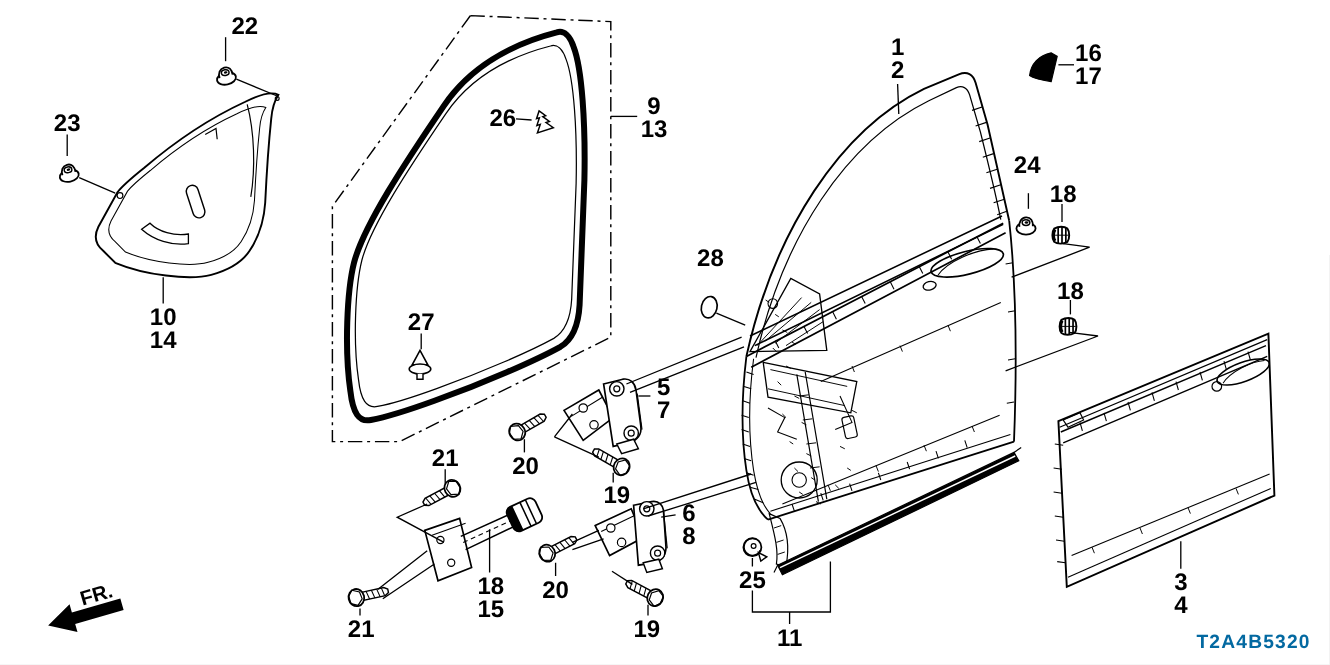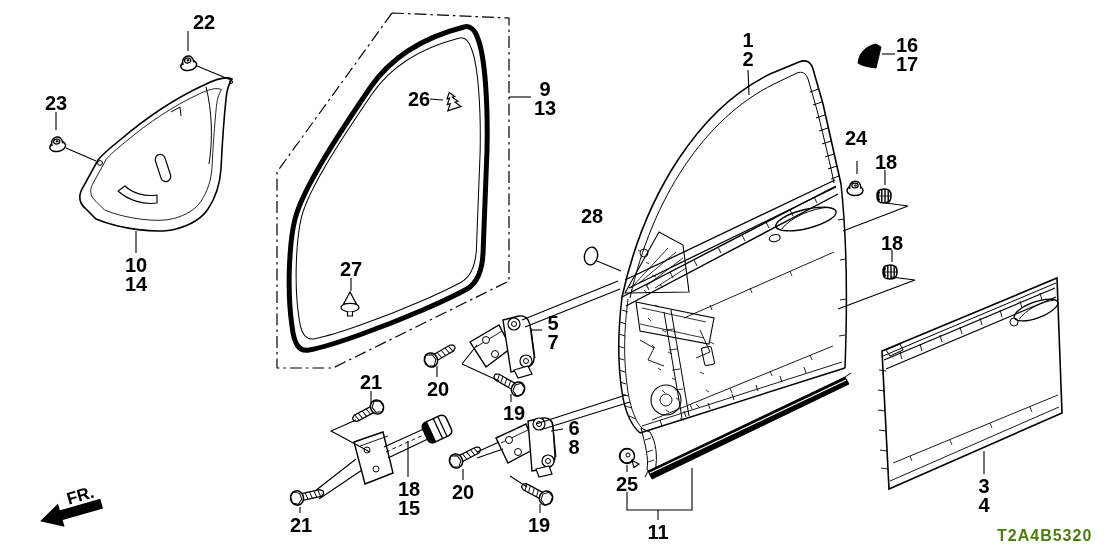--- a/index.html
+++ b/index.html
@@ -1,21 +1,21 @@
 <!DOCTYPE html>
 <html><head>
 <meta charset="utf-8">
 <style>
   html,body{margin:0;padding:0;background:#e8e8e8;}
   #stage{position:relative;width:1108px;height:554px;background:#ffffff;overflow:hidden;
          font-family:"Liberation Sans",sans-serif;}
   #art{position:absolute;left:0;top:0;}
   .plabel{position:absolute;transform:translateX(-50%);font:700 20px "Liberation Sans",sans-serif;
           color:#000;line-height:1;white-space:nowrap;letter-spacing:0;}
-  .code{position:absolute;font:700 16px "Liberation Sans",sans-serif;color:#4d7c0f;letter-spacing:1px;}
+  .code{position:absolute;font:700 16px "Liberation Sans",sans-serif;color:#0369a1;letter-spacing:1px;}
   svg text{font-family:"Liberation Sans",sans-serif;}
 </style>
 </head>
 <body>
 
 <div id="stage">
 <svg id="art" width="1108" height="554" viewBox="0 0 1108 554">
   <defs>
     <g id="grommet">
       <ellipse cx="0" cy="3.5" rx="8" ry="5" fill="#fff" stroke="#000" stroke-width="1.5"></ellipse>

